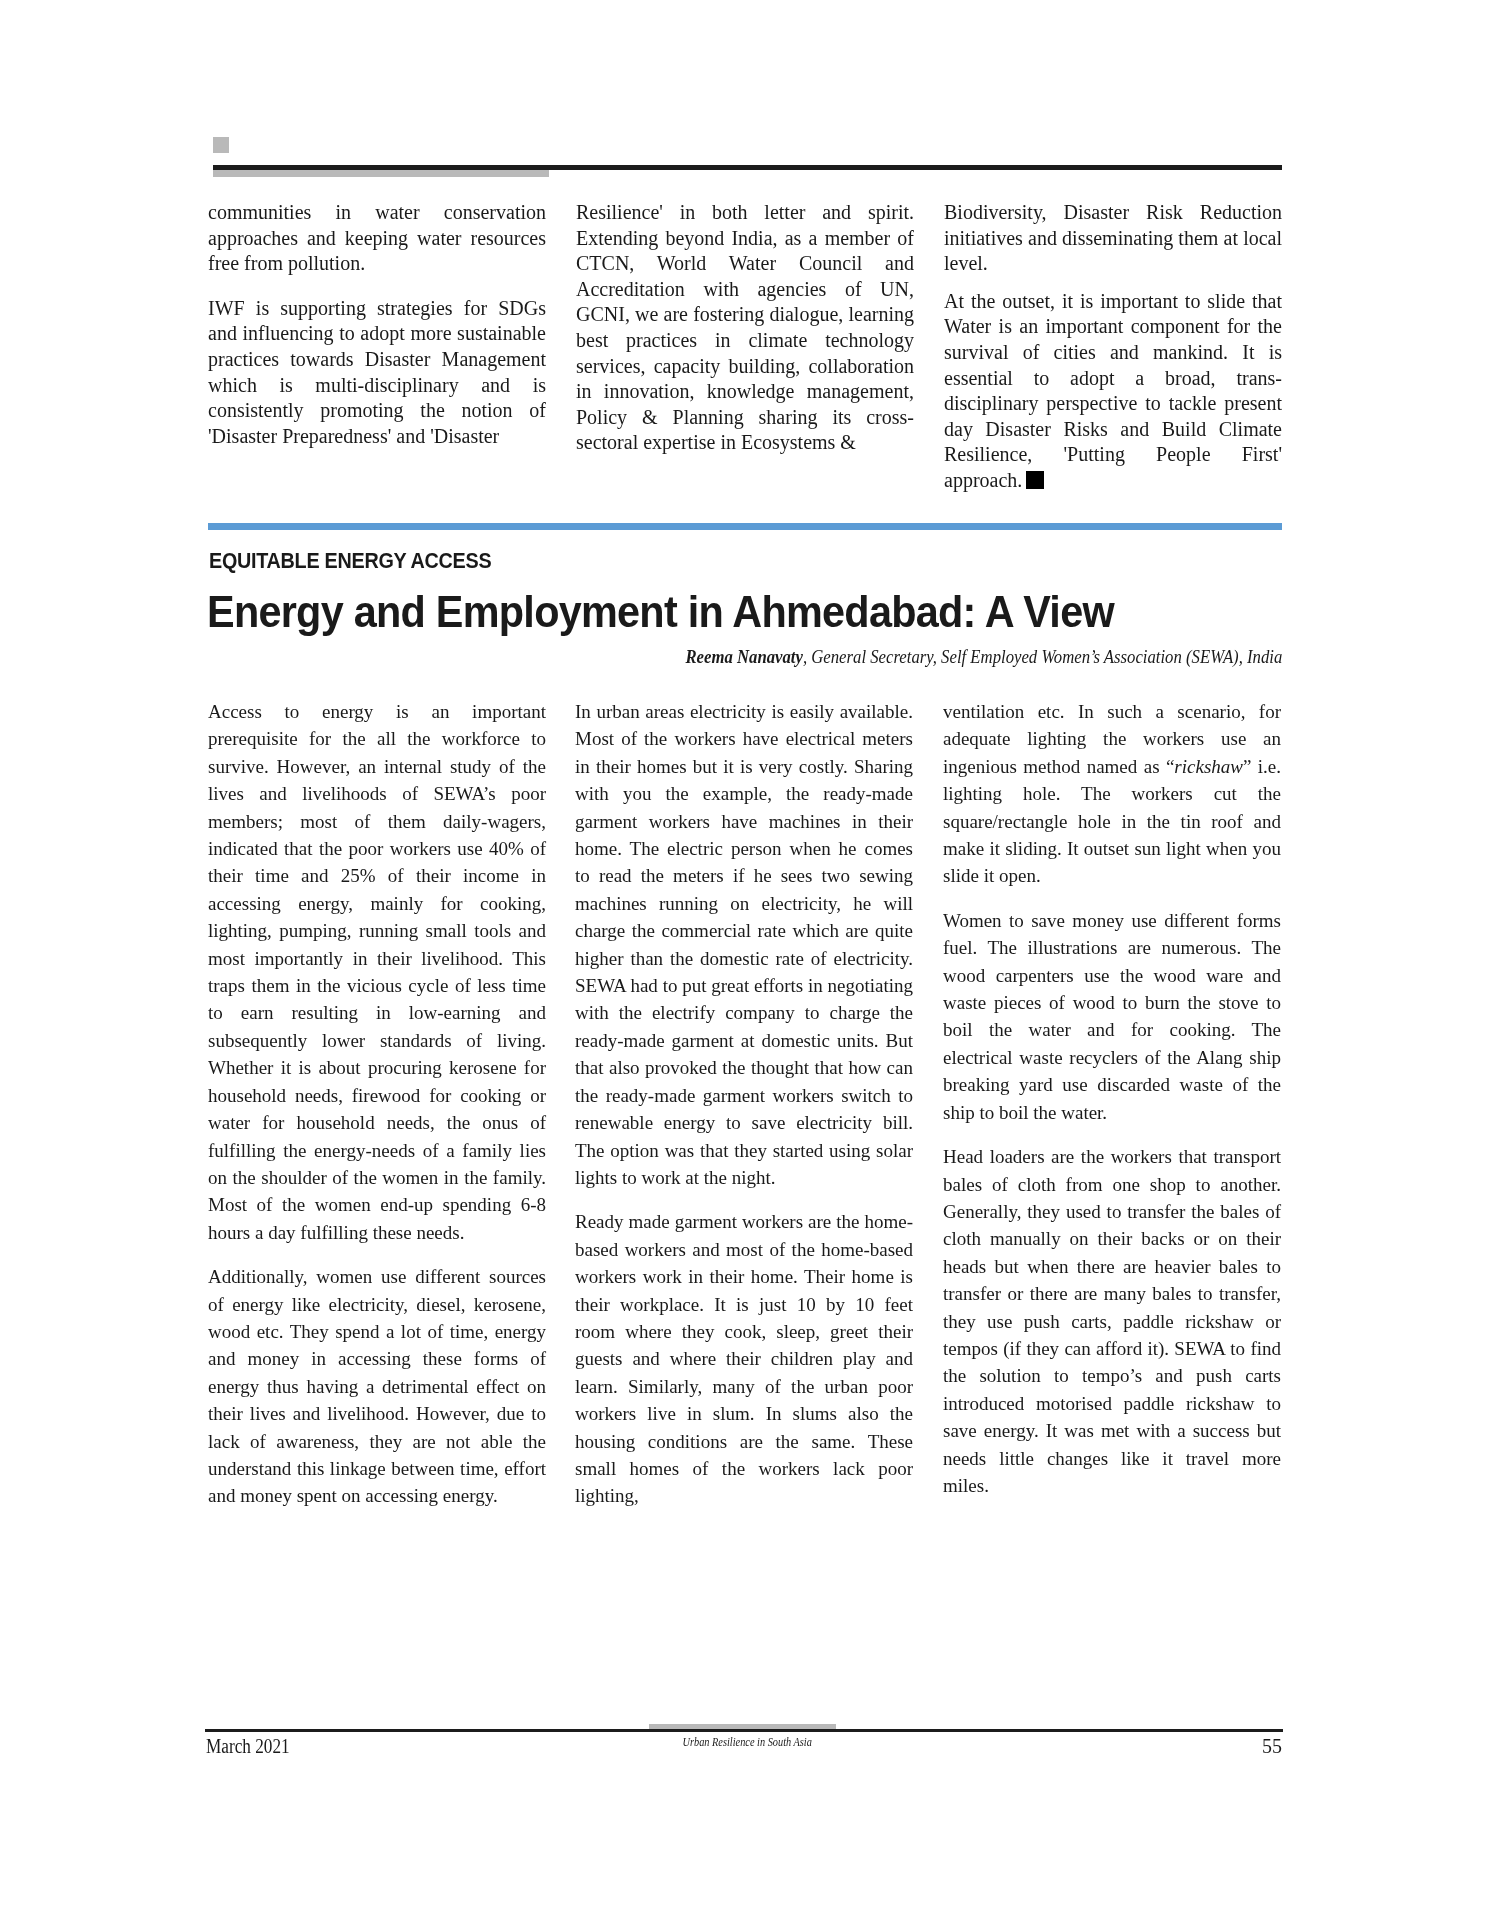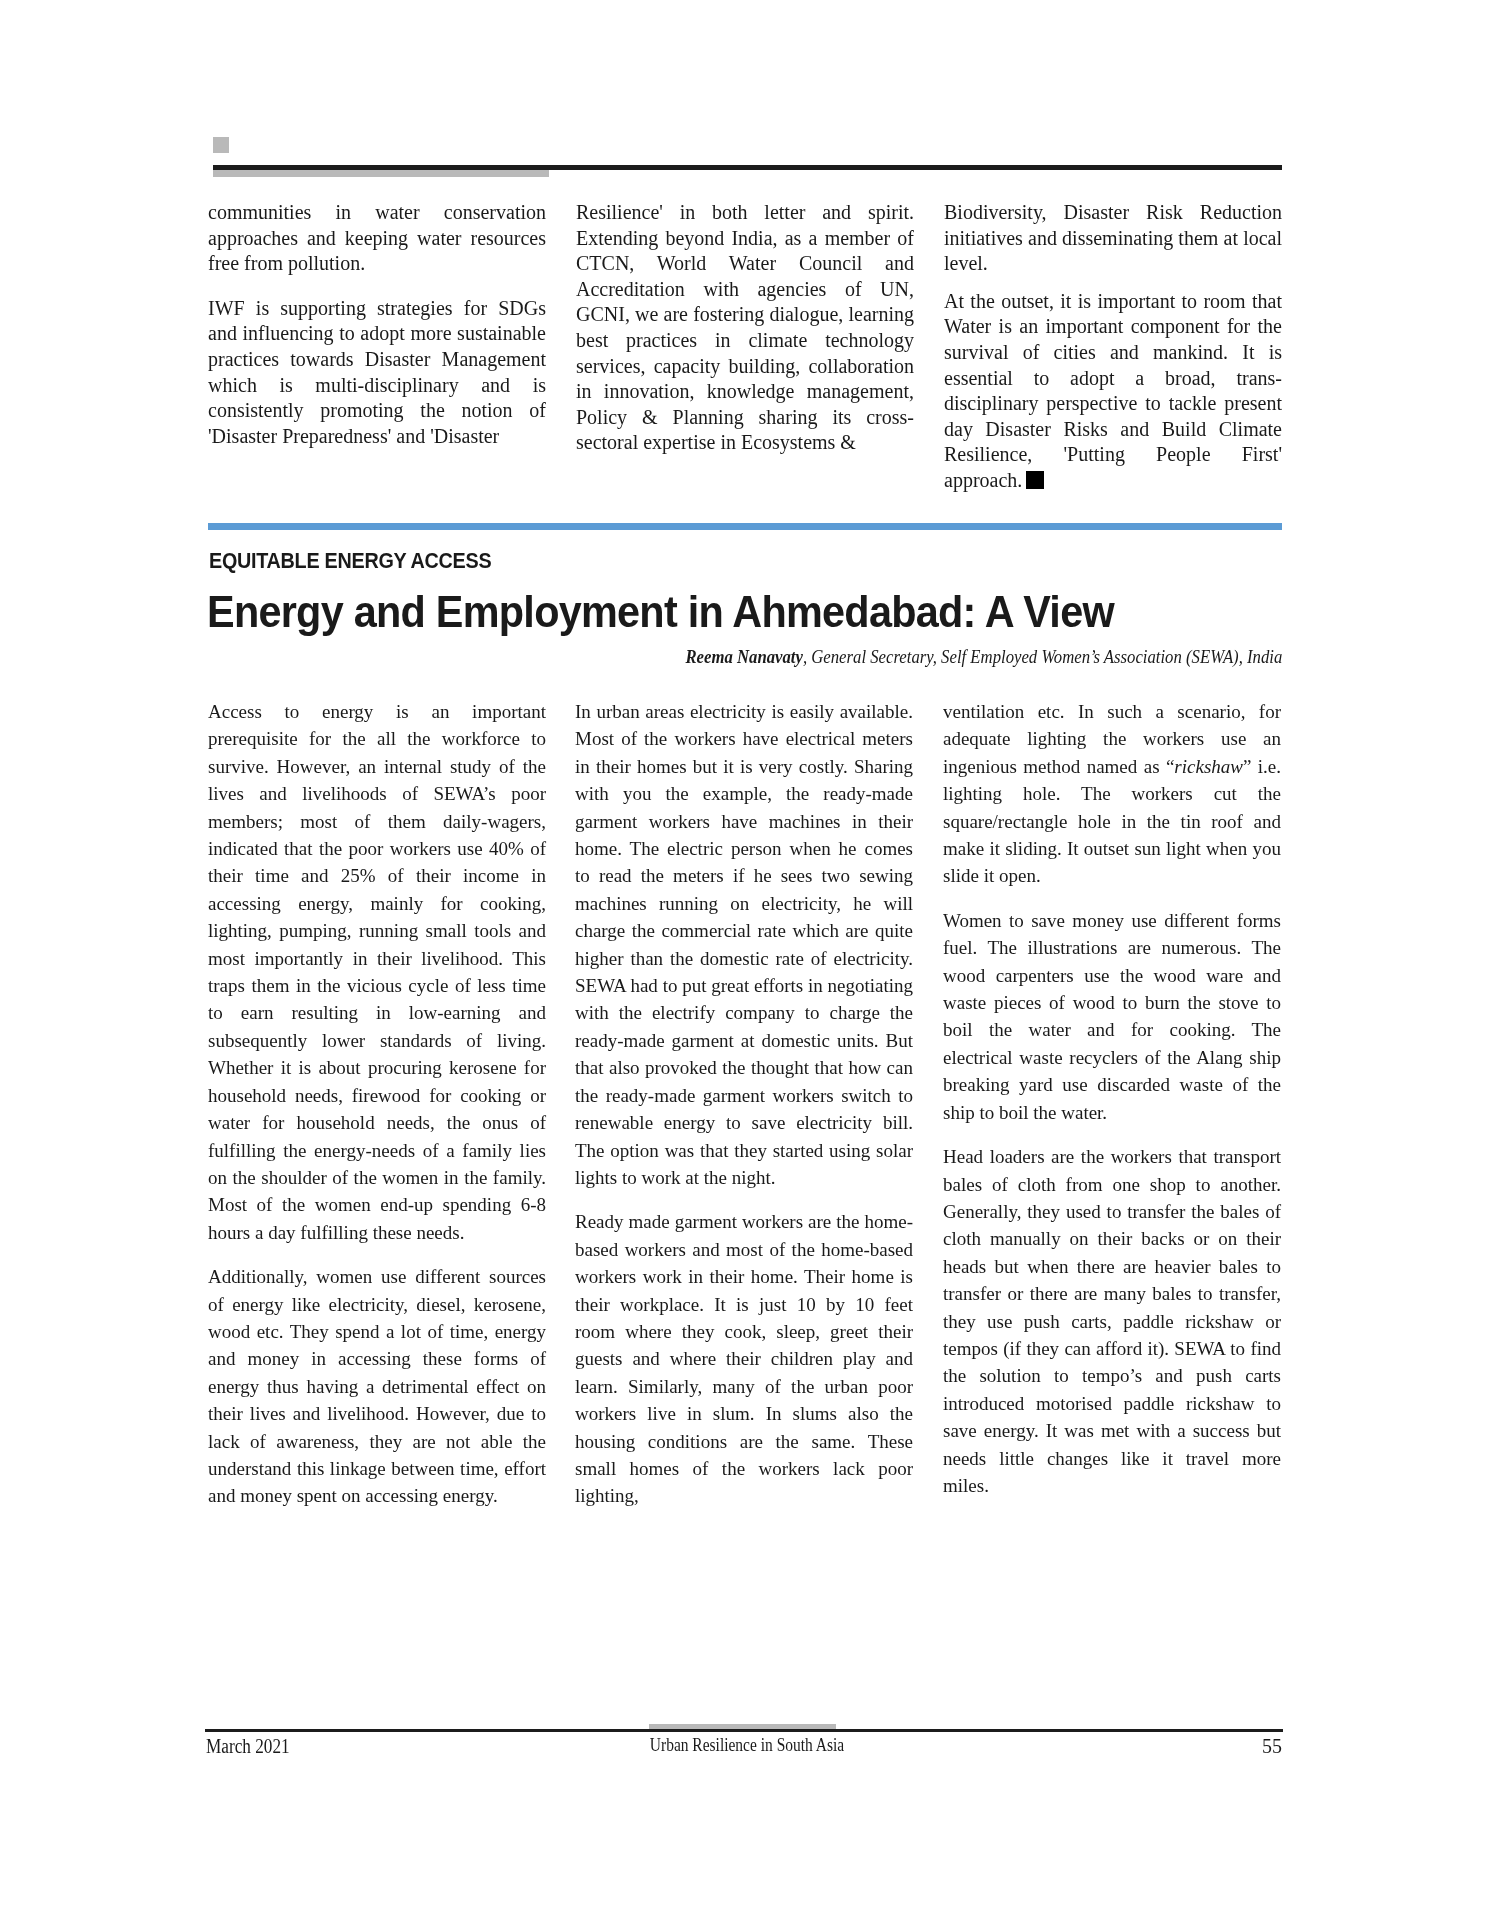--- a/index.html
+++ b/index.html
@@ -24,41 +24,41 @@
   .byline { position: absolute; right: 206px; top: 646px; font-size: 19px; font-style: italic; white-space: nowrap; transform: scaleX(0.88); transform-origin: right; }
   .byline b { font-weight: bold; }
 
   .main-col { position: absolute; width: 338px; font-size: 19px; line-height: 27.4px; text-align: justify; }
   .main-col p { margin: 0 0 17px 0; }
 
   
   .ftr-grey { position: absolute; left: 649px; top: 1724px; width: 187px; height: 5px; background: #b9b9b9; }
   .ftr-rule { position: absolute; left: 205px; top: 1729px; width: 1078px; height: 3px; background: #1c1c1c; }
   .ftr-left { position: absolute; left: 206px; top: 1735px; font-size: 20px; transform: scaleX(0.86); transform-origin: left; }
-  .ftr-center { position: absolute; left: 0; width: 1488px; top: 1735px; text-align: center; font-size: 18px; }
+  .ftr-center { position: absolute; left: 0; width: 1488px; top: 1735px; text-align: center; font-size: 12px; font-style: italic; }
   .ftr-center span { display: inline-block; transform: scaleX(0.86); margin-left: 6px; }
   .ftr-right { position: absolute; right: 206px; top: 1735px; font-size: 20px; }
 </style>
 </head>
 <body>
 
 <div class="hdr-square"></div>
 <div class="hdr-rule"></div>
 <div class="hdr-grey"></div>
 
 <div class="col serif" style="left:208px; top:200px;">
   <p>communities in water conservation approaches and keeping water resources free from pollution.</p>
   <p class="tight">IWF is supporting strategies for SDGs and influencing to adopt more sustainable practices towards Disaster Management which is multi-disciplinary and is consistently promoting the notion of 'Disaster Preparedness' and 'Disaster</p>
 </div>
 <div class="col serif" style="left:576px; top:200px;">
   <p class="tight">Resilience' in both letter and spirit. Extending beyond India, as a member of CTCN, World Water Council and Accreditation with agencies of UN, GCNI, we are fostering dialogue, learning best practices in climate technology services, capacity building, collaboration in innovation, knowledge management, Policy &amp; Planning sharing its cross-sectoral expertise in Ecosystems &amp;</p>
 </div>
 <div class="col serif" style="left:944px; top:200px;">
   <p class="tight">Biodiversity, Disaster Risk Reduction initiatives and disseminating them at local level.</p>
-  <p class="tight"><span>At the outset, it is important to room that Water is an important component for the survival of cities and mankind. It is essential to adopt a broad, trans-disciplinary perspective to tackle present day Disaster Risks and Build Climate Resilience, 'Putting People First' approach.</span><span class="end-mark"></span></p>
+  <p class="tight"><span>At the outset, it is important to slide that Water is an important component for the survival of cities and mankind. It is essential to adopt a broad, trans-disciplinary perspective to tackle present day Disaster Risks and Build Climate Resilience, 'Putting People First' approach.</span><span class="end-mark"></span></p>
 </div>
 
 <div class="blue-rule"></div>
 
 <div class="section-label sans">EQUITABLE ENERGY ACCESS</div>
 <h1 class="title sans" style="margin:0;">Energy and Employment in Ahmedabad: A View</h1>
 <div class="byline serif"><b>Reema Nanavaty</b><span>, General Secretary, Self Employed Women’s Association (SEWA), India</span></div>
 
 <div class="main-col serif" style="left:208px; top:698px;">
   <p>Access to energy is an important prerequisite for the all the workforce to survive. However, an internal study of the lives and livelihoods of SEWA’s poor members; most of them daily-wagers, indicated that the poor workers use 40% of their time and 25% of their income in accessing energy, mainly for cooking, lighting, pumping, running small tools and most importantly in their livelihood. This traps them in the vicious cycle of less time to earn resulting in low-earning and subsequently lower standards of living. Whether it is about procuring kerosene for household needs, firewood for cooking or water for household needs, the onus of fulfilling the energy-needs of a family lies on the shoulder of the women in the family. Most of the women end-up spending 6-8 hours a day fulfilling these needs.</p>

